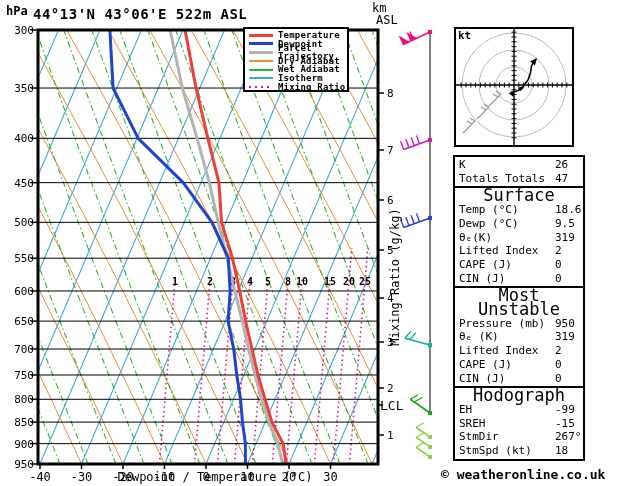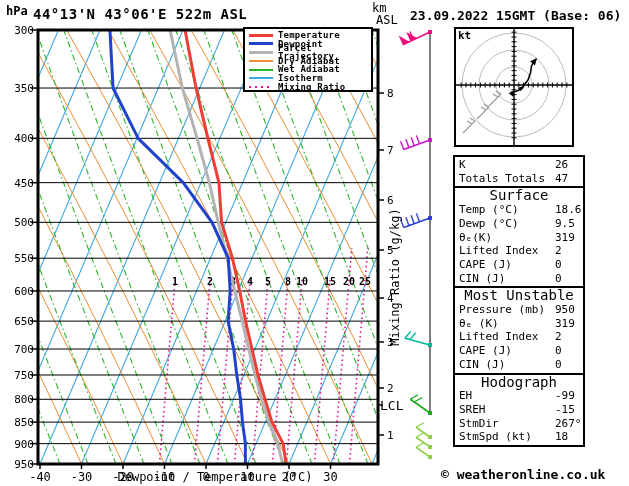--- a/index.html
+++ b/index.html
@@ -11,29 +11,29 @@
   .title{left:33px;top:6px;font-size:14px;font-weight:bold;letter-spacing:0.5px;}
   .km{left:372px;top:1px;font-size:12px;}
   .asl{left:376px;top:13px;font-size:12px;}
   .datetime{left:410px;top:8px;font-size:13px;font-weight:bold;}
   .kt{left:458px;top:29px;font-size:11px;font-weight:bold;}
   .lcl{left:380px;top:398px;font-size:13px;}
   .mixlabel{left:324px;top:271px;width:140px;height:12px;font-size:12px;text-align:center;
             transform:rotate(-90deg);}
   .xlabel{left:100px;top:470px;width:230px;font-size:12px;text-align:center;}
   .footer{left:441px;top:467px;font-size:13px;font-weight:bold;}
-  #legend{position:absolute;left:243px;top:27px;width:130px;height:65px;background:#fff;
+  #legend{position:absolute;left:243px;top:27px;width:106px;height:65px;background:#fff;
           border:2px solid #000;box-sizing:border-box;padding-top:2px;}
   .lrow{display:flex;align-items:center;height:8.6px;line-height:8.6px;}
   .lswatch{display:inline-block;width:24px;margin:0 5px 0 4px;flex:0 0 24px;}
   .llabel{font-size:9px;font-weight:bold;letter-spacing:0.2px;}
   #tables{position:absolute;left:453px;top:157px;width:132px;}
   .tbox{border:2px solid #000;background:#fff;box-sizing:border-box;margin-top:-2px;
         padding:1px 0;}
-  .ttitle{text-align:center;font-size:14px;line-height:13.7px;}
+  .ttitle{text-align:center;font-size:17px;line-height:13.7px;}
   .trow{position:relative;font-size:11px;line-height:13.7px;padding-left:4px;}
   .tv{position:absolute;left:100px;top:0;}
   svg text{font-family:"DejaVu Sans Mono","DejaVu Sans",monospace;fill:#000;}
 </style>
 </head>
 <body>
 
 <div id="app">
   <svg id="skewt-svg" width="629" height="486" viewBox="0 0 629 486">
       <defs>
@@ -343,21 +343,20 @@
           <line x1="475" y1="121" x2="470" y2="118" stroke="#9a9a9a" stroke-width="1.3"></line>
           <line x1="472" y1="124" x2="467" y2="121" stroke="#9a9a9a" stroke-width="1.3"></line>
         </g>
       </g>
     </svg>
 
   <div class="t hpa">hPa</div>
   <div class="t title">44°13'N 43°06'E 522m ASL</div>
   <div class="t km">km</div>
   <div class="t asl">ASL</div>
-  <div class="t datetime">23.09.2022 15GMT (Base: 06)</div>
 
   <div id="legend">
       <div class="lrow">
         <span class="lswatch" style="height: 3px; background: rgb(238, 62, 53);"></span>
         <span class="llabel">Temperature</span>
       </div>
       <div class="lrow">
         <span class="lswatch" style="height: 3px; background: rgb(32, 66, 204);"></span>
         <span class="llabel">Dewpoint</span>
       </div>

